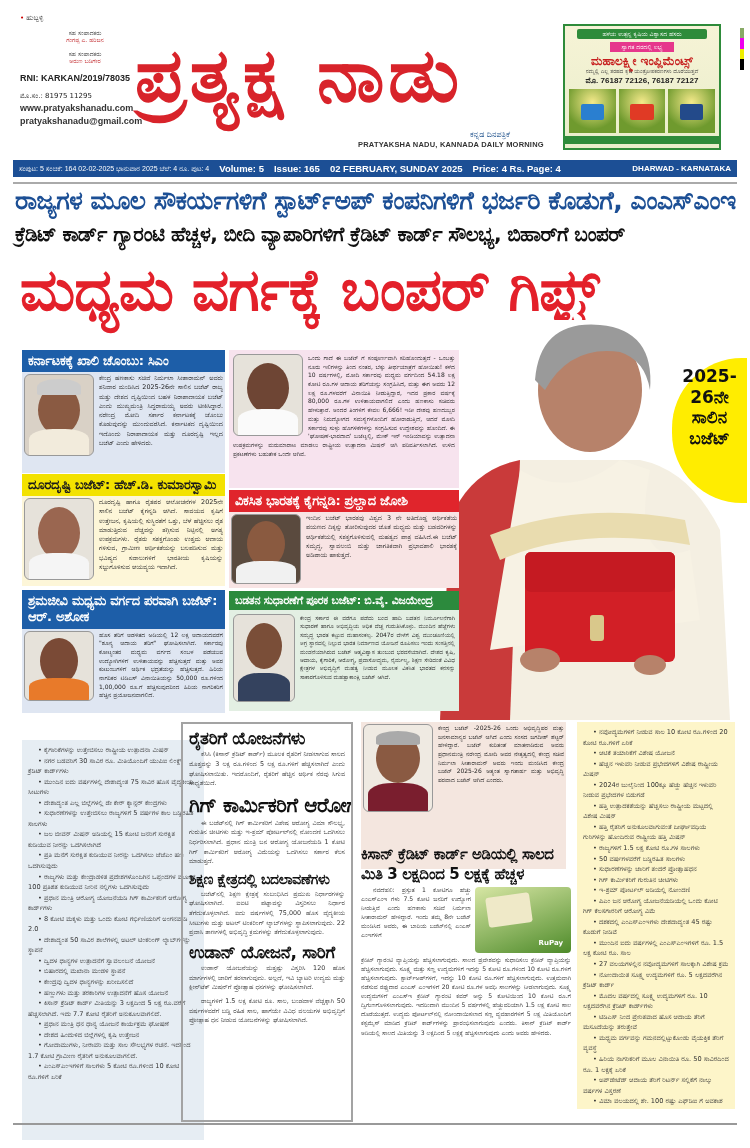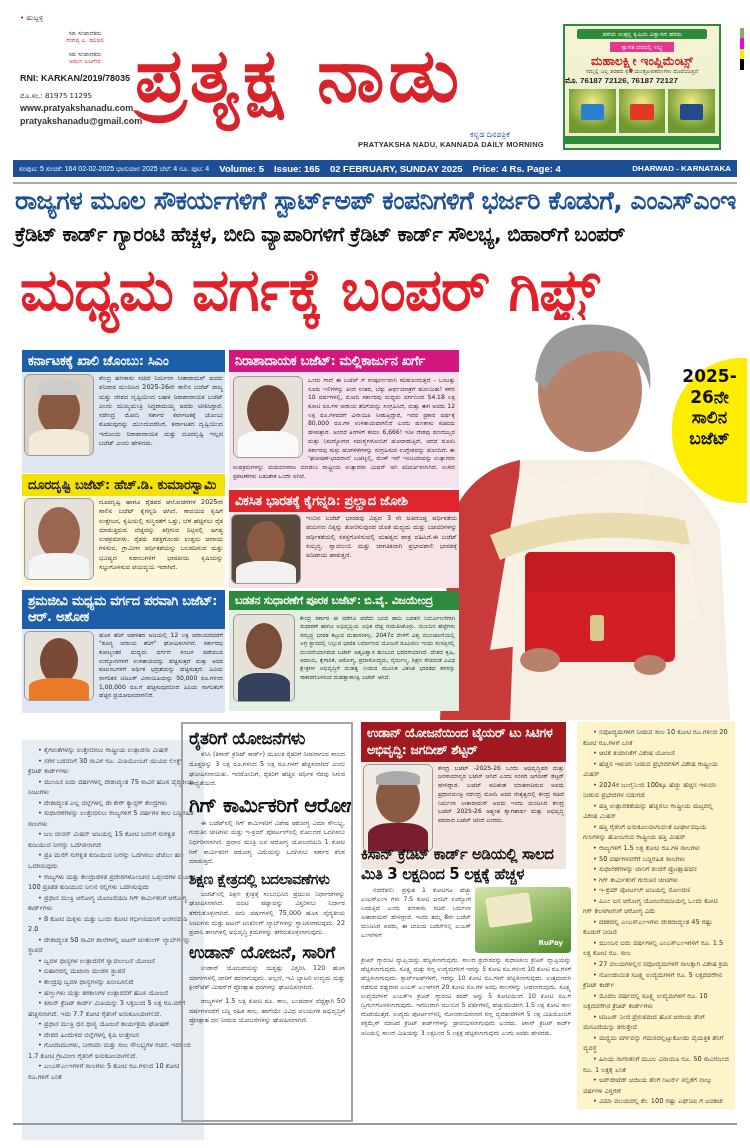--- a/index.html
+++ b/index.html
@@ -15,21 +15,21 @@
 .contact{font-size:7px;margin-top:8px}
 .web{font-family:"Liberation Sans",sans-serif;font-weight:bold;font-size:9px;color:#333;margin-top:2px}
 .logo{left:135px;top:30px;width:420px;height:90px;color:#d8232a;font-family:"DejaVu Sans",sans-serif;font-weight:bold;font-size:74px;line-height:90px;letter-spacing:4px;white-space:nowrap}
 .tagline-kn{left:470px;top:130px;font-size:8px;color:#1a4e8a}
 .tagline-en{left:358px;top:140px;font-family:"Liberation Sans",sans-serif;font-weight:bold;font-size:7.5px;color:#333;letter-spacing:.2px}
 .ad{left:563px;top:24px;width:158px;height:126px;background:linear-gradient(#f6f3d6,#e9eecb);border:2px solid #2e8b3a}
 .ad .top{background:#2e8b3a;color:#fff;font-size:6px;text-align:center;margin:3px 12px 0;padding:1px 2px;border-radius:2px}
 .ad .ribbon{background:#e6378c;color:#fff;font-size:6px;text-align:center;margin:3px 45px 0;padding:1px}
 .ad .name{color:#c61d1d;font-weight:bold;font-size:12px;text-align:center;margin-top:2px}
 .ad .sub{font-size:5.5px;text-align:center;color:#333}
-.ad .ph{font-family:"Liberation Sans",sans-serif;font-weight:bold;font-size:8px;text-align:left;color:#222;margin-top:1px}
+.ad .ph{font-family:"Liberation Sans",sans-serif;font-weight:bold;font-size:8px;text-align:center;color:#222;margin-top:1px}
 .ad .pics{display:flex;gap:3px;margin:3px 4px 0}
 .ad .pic{flex:1;height:44px;background:radial-gradient(circle at 50% 30%,#f4e98a,#6f9a2e 70%);position:relative}
 .ad .pic span{position:absolute;left:25%;top:35%;width:50%;height:35%;border-radius:2px}
 .ad .foot{background:#2e8b3a;height:8px;margin:3px 0 0}
 .cmyk{left:740px;top:28px;width:4px;height:42px;background:linear-gradient(#8a6,#8a6 25%,#e0e 25%,#e0e 50%,#ee0 50%,#ee0 75%,#000 75%)}
 
 .strip{left:13px;top:160px;width:724px;height:17px;background:#1c4f95;color:#fff;display:flex;align-items:center;font-family:"Liberation Sans",sans-serif;font-size:8px;padding:0 6px;white-space:nowrap}
 .strip .kn{font-size:7px;margin-right:10px}
 .strip b{font-size:9.5px;margin-right:10px}
 .strip .loc{margin-left:auto;font-weight:bold;font-size:8px}
@@ -167,21 +167,20 @@
   <div class="bd">
     <div class="ph" style="height:70px;background:#e6e2da">
       <div class="face" style="top:6px;width:38px;height:46px;background:#7a4a36"></div>
       <div class="body" style="background:#e87a2a"></div>
     </div>
     <div class="tx" style="font-size:6px">ಹೊಸ ತೆರಿಗೆ ಆಡಳಿತದ ಅಡಿಯಲ್ಲಿ 12 ಲಕ್ಷ ಆದಾಯದವರೆಗೆ "ಶೂನ್ಯ ಆದಾಯ ತೆರಿಗೆ" ಘೋಷಿಸಲಾಗಿದೆ. ಸರ್ಕಾರವು ಕೋಟ್ಯಂತರ ಮಧ್ಯಮ ವರ್ಗದ ಸಂಬಳ ಪಡೆಯುವ ಉದ್ಯೋಗಿಗಳಿಗೆ ಉಳಿತಾಯವನ್ನು ಹೆಚ್ಚಿಸುತ್ತದೆ ಮತ್ತು ಅವರ ಕುಟುಂಬಗಳಿಗೆ ಆರ್ಥಿಕ ಭದ್ರತೆಯನ್ನು ಹೆಚ್ಚಿಸುತ್ತದೆ. ಹಿರಿಯ ನಾಗರಿಕರ ಟಿಡಿಎಸ್ ವಿನಾಯಿತಿಯನ್ನು 50,000 ರೂ.ಗಳಿಂದ 1,00,000 ರೂ.ಗೆ ಹೆಚ್ಚಿಸುವುದರಿಂದ ಹಿರಿಯ ನಾಗರಿಕರಿಗೆ ಹೆಚ್ಚಿನ ಪ್ರಯೋಜನವಾಗಲಿದೆ.</div>
   </div>
 </div>
 
 <div class="box" style="left:229px;top:350px;width:230px;height:138px;background:#f7e3ee">
-  <div class="hd" style="background:#d4177e">ನಿರಾಶಾದಾಯಕ ಬಜೆಟ್: ಮಲ್ಲಿಕಾರ್ಜುನ ಖರ್ಗೆ</div>
   <div class="tx" style="padding:4px;font-size:6px">
     <div class="ph" style="float:left;width:70px;height:82px;margin:0 5px 2px 0;background:#e6e2da;border:1px solid #999;border-radius:6px;position:relative;overflow:hidden">
       <div class="face" style="top:8px;width:42px;height:50px;background:#6e4534"></div>
       <div class="body" style="background:#fafafa"></div>
     </div>
     <span>ಒಂದು ಗಾದೆ ಈ ಬಜೆಟ್ ಗೆ ಸಂಪೂರ್ಣವಾಗಿ ಸರಿಹೊಂದುತ್ತದೆ - ಒಂಬತ್ತು ನೂರು ಇಲಿಗಳನ್ನು ತಿಂದ ನಂತರ, ಬೆಕ್ಕು ತೀರ್ಥಯಾತ್ರೆಗೆ ಹೋಯಿತು! ಕಳೆದ 10 ವರ್ಷಗಳಲ್ಲಿ, ಮೋದಿ ಸರ್ಕಾರವು ಮಧ್ಯಮ ವರ್ಗದಿಂದ 54.18 ಲಕ್ಷ ಕೋಟಿ ರೂ.ಗಳ ಆದಾಯ ತೆರಿಗೆಯನ್ನು ಸಂಗ್ರಹಿಸಿದೆ, ಮತ್ತು ಈಗ ಅವರು 12 ಲಕ್ಷ ರೂ.ಗಳವರೆಗೆ ವಿನಾಯಿತಿ ನೀಡುತ್ತಿದ್ದಾರೆ, ಇದರ ಪ್ರಕಾರ ವರ್ಷಕ್ಕೆ 80,000 ರೂ.ಗಳ ಉಳಿತಾಯವಾಗಲಿದೆ ಎಂದು ಹಣಕಾಸು ಸಚಿವರು ಹೇಳುತ್ತಾರೆ. ಅಂದರೆ ತಿಂಗಳಿಗೆ ಕೇವಲ 6,666! ಇಡೀ ದೇಶವು ಹಣದುಬ್ಬರ ಮತ್ತು ನಿರುದ್ಯೋಗದ ಸಮಸ್ಯೆಗಳೊಂದಿಗೆ ಹೋರಾಡುತ್ತಿದೆ, ಆದರೆ ಮೋದಿ ಸರ್ಕಾರವು ಸುಳ್ಳು ಹೊಗಳಿಕೆಗಳನ್ನು ಸಂಗ್ರಹಿಸುವ ಉದ್ದೇಶವನ್ನು ಹೊಂದಿದೆ. ಈ 'ಘೋಷಣೆ-ಭಾರದಾದ' ಬಜೆಟ್ನಲ್ಲಿ, ಮೇಕ್ ಇನ್ ಇಂಡಿಯಾವನ್ನು ಉತ್ಪಾದನಾ ಉಪಕ್ರಮಗಳನ್ನು ಮರುಮಾರಾಟ ಮಾಡಲು ರಾಷ್ಟ್ರೀಯ ಉತ್ಪಾದನಾ ಮಿಷನ್ ಆಗಿ ಪರಿವರ್ತಿಸಲಾಗಿದೆ. ಉಳಿದ ಪ್ರಕಟಣೆಗಳು ಬಹುತೇಕ ಒಂದೇ ಆಗಿವೆ.</span>
   </div>
 </div>
 
 <div class="box" style="left:229px;top:490px;width:230px;height:98px;background:#f8e4e4">
@@ -237,21 +236,20 @@
   <div class="sec-h" style="font-size:20px">ಗಿಗ್ ಕಾರ್ಮಿಕರಿಗೆ ಆರೋಗ್ಯ ವಿಮೆ</div>
   <div class="sec-p">ಈ ಬಜೆಟ್‌ನಲ್ಲಿ ಗಿಗ್ ಕಾರ್ಮಿಕರಿಗೆ ವಿಶೇಷ ಆರೋಗ್ಯ ವಿಮಾ ಸೌಲಭ್ಯ, ಗುರುತಿನ ಚೀಟಿಗಳು ಮತ್ತು ಇ-ಶ್ರಮ್ ಪೋರ್ಟಲ್‌ನಲ್ಲಿ ನೋಂದಣಿ ಒದಗಿಸಲು ನಿರ್ಧರಿಸಲಾಗಿದೆ. ಪ್ರಧಾನ ಮಂತ್ರಿ ಜನ ಆರೋಗ್ಯ ಯೋಜನೆಯಡಿ 1 ಕೋಟಿ ಗಿಗ್ ಕಾರ್ಮಿಕರಿಗೆ ಆರೋಗ್ಯ ವಿಮೆಯನ್ನು ಒದಗಿಸಲು ಸರ್ಕಾರ ಕೆಲಸ ಮಾಡುತ್ತದೆ.</div>
   <div class="sec-h" style="font-size:14px">ಶಿಕ್ಷಣ ಕ್ಷೇತ್ರದಲ್ಲಿ ಬದಲಾವಣೆಗಳು</div>
   <div class="sec-p">ಬಜೆಟ್‌ನಲ್ಲಿ ಶಿಕ್ಷಣ ಕ್ಷೇತ್ರಕ್ಕೆ ಸಂಬಂಧಿಸಿದ ಪ್ರಮುಖ ನಿರ್ಧಾರಗಳನ್ನು ಘೋಷಿಸಲಾಗಿದೆ. ಐಐಟಿ ಪಟ್ನಾವನ್ನು ವಿಸ್ತರಿಸಲು ನಿರ್ಧಾರ ತೆಗೆದುಕೊಳ್ಳಲಾಗಿದೆ. ಐದು ವರ್ಷಗಳಲ್ಲಿ 75,000 ಹೊಸ ವೈದ್ಯಕೀಯ ಸೀಟುಗಳು ಮತ್ತು ಅಟಲ್ ಟಿಂಕರಿಂಗ್ ಲ್ಯಾಬ್‌ಗಳನ್ನು ಸ್ಥಾಪಿಸಲಾಗುವುದು. 22 ಪ್ರವಾಸಿ ತಾಣಗಳಲ್ಲಿ ಅಭಿವೃದ್ಧಿ ಕ್ರಮಗಳನ್ನು ತೆಗೆದುಕೊಳ್ಳಲಾಗುವುದು.</div>
   <div class="sec-h">ಉಡಾನ್ ಯೋಜನೆ, ಸಾರಿಗೆ</div>
   <div class="sec-p">ಉಡಾನ್ ಯೋಜನೆಯನ್ನು ಮತ್ತಷ್ಟು ವಿಸ್ತರಿಸಿ 120 ಹೊಸ ಮಾರ್ಗಗಳಲ್ಲಿ ಜಾರಿಗೆ ತರಲಾಗುವುದು. ಅಲ್ಲದೆ, ಇವಿ ಬ್ಯಾಟರಿ ಉದ್ಯಮ ಮತ್ತು ಕ್ಲೀನ್‌ಟೆಕ್ ಮಿಷನ್‌ಗೆ ಪ್ರೋತ್ಸಾಹ ಧನಗಳನ್ನು ಘೋಷಿಸಲಾಗಿದೆ.</div>
   <div class="sec-p">ರಾಜ್ಯಗಳಿಗೆ 1.5 ಲಕ್ಷ ಕೋಟಿ ರೂ. ಸಾಲ, ಬಂಡವಾಳ ವೆಚ್ಚಕ್ಕಾಗಿ 50 ವರ್ಷಗಳವರೆಗೆ ಬಡ್ಡಿ ರಹಿತ ಸಾಲ, ಹಾಗೆಯೇ ವಿವಿಧ ವಲಯಗಳ ಅಭಿವೃದ್ಧಿಗೆ ಪ್ರೋತ್ಸಾಹ ಧನ ನೀಡುವ ಯೋಜನೆಗಳನ್ನು ಘೋಷಿಸಲಾಗಿದೆ.</div>
 </div>
 
 <div class="box" style="left:361px;top:722px;width:205px;height:147px;background:#f4e6df">
-  <div class="hd" style="background:#a01a1f;white-space:normal;font-size:12.5px;line-height:1.35">ಉಡಾನ್ ಯೋಜನೆಯಿಂದ ಟೈಯರ್ ಟು ಸಿಟಿಗಳ ಅಭಿವೃದ್ಧಿ: ಜಗದೀಶ್ ಶೆಟ್ಟರ್</div>
   <div class="bd">
     <div class="ph" style="height:88px;background:#efeae2">
       <div class="face" style="top:8px;width:44px;height:50px;background:#8a5a42"></div>
       <div class="face" style="top:6px;width:44px;height:14px;background:#aaa;border-radius:50% 50% 10% 10%"></div>
       <div class="body" style="background:#7a1e2e"></div>
     </div>
     <div class="tx" style="font-size:6px">ಕೇಂದ್ರ ಬಜೆಟ್ -2025-26 ಒಂದು ಅಭಿವೃದ್ಧಿಪರ ಮತ್ತು ಜನಸಾಮಾನ್ಯರ ಬಜೆಟ್ ಆಗಿದೆ ಎಂದು ಸಂಸದ ಜಗದೀಶ್ ಶೆಟ್ಟರ್ ಹೇಳಿದ್ದಾರೆ. ಬಜೆಟ್ ಕುರಿತಂತೆ ಮಾತನಾಡಿರುವ ಅವರು ಪ್ರಧಾನಮಂತ್ರಿ ನರೇಂದ್ರ ಮೋದಿ ಅವರ ನೇತೃತ್ವದಲ್ಲಿ ಕೇಂದ್ರ ಸಚಿವೆ ನಿರ್ಮಲಾ ಸೀತಾರಾಮನ್ ಅವರು ಇಂದು ಮಂಡಿಸಿದ ಕೇಂದ್ರ ಬಜೆಟ್ 2025-26 ಅತ್ಯಂತ ಸ್ವಾಗತಾರ್ಹ ಮತ್ತು ಅಭಿವೃದ್ಧಿ ಪರವಾದ ಬಜೆಟ್ ಆಗಿದೆ ಎಂದರು.</div>
   </div>
 </div>
 

